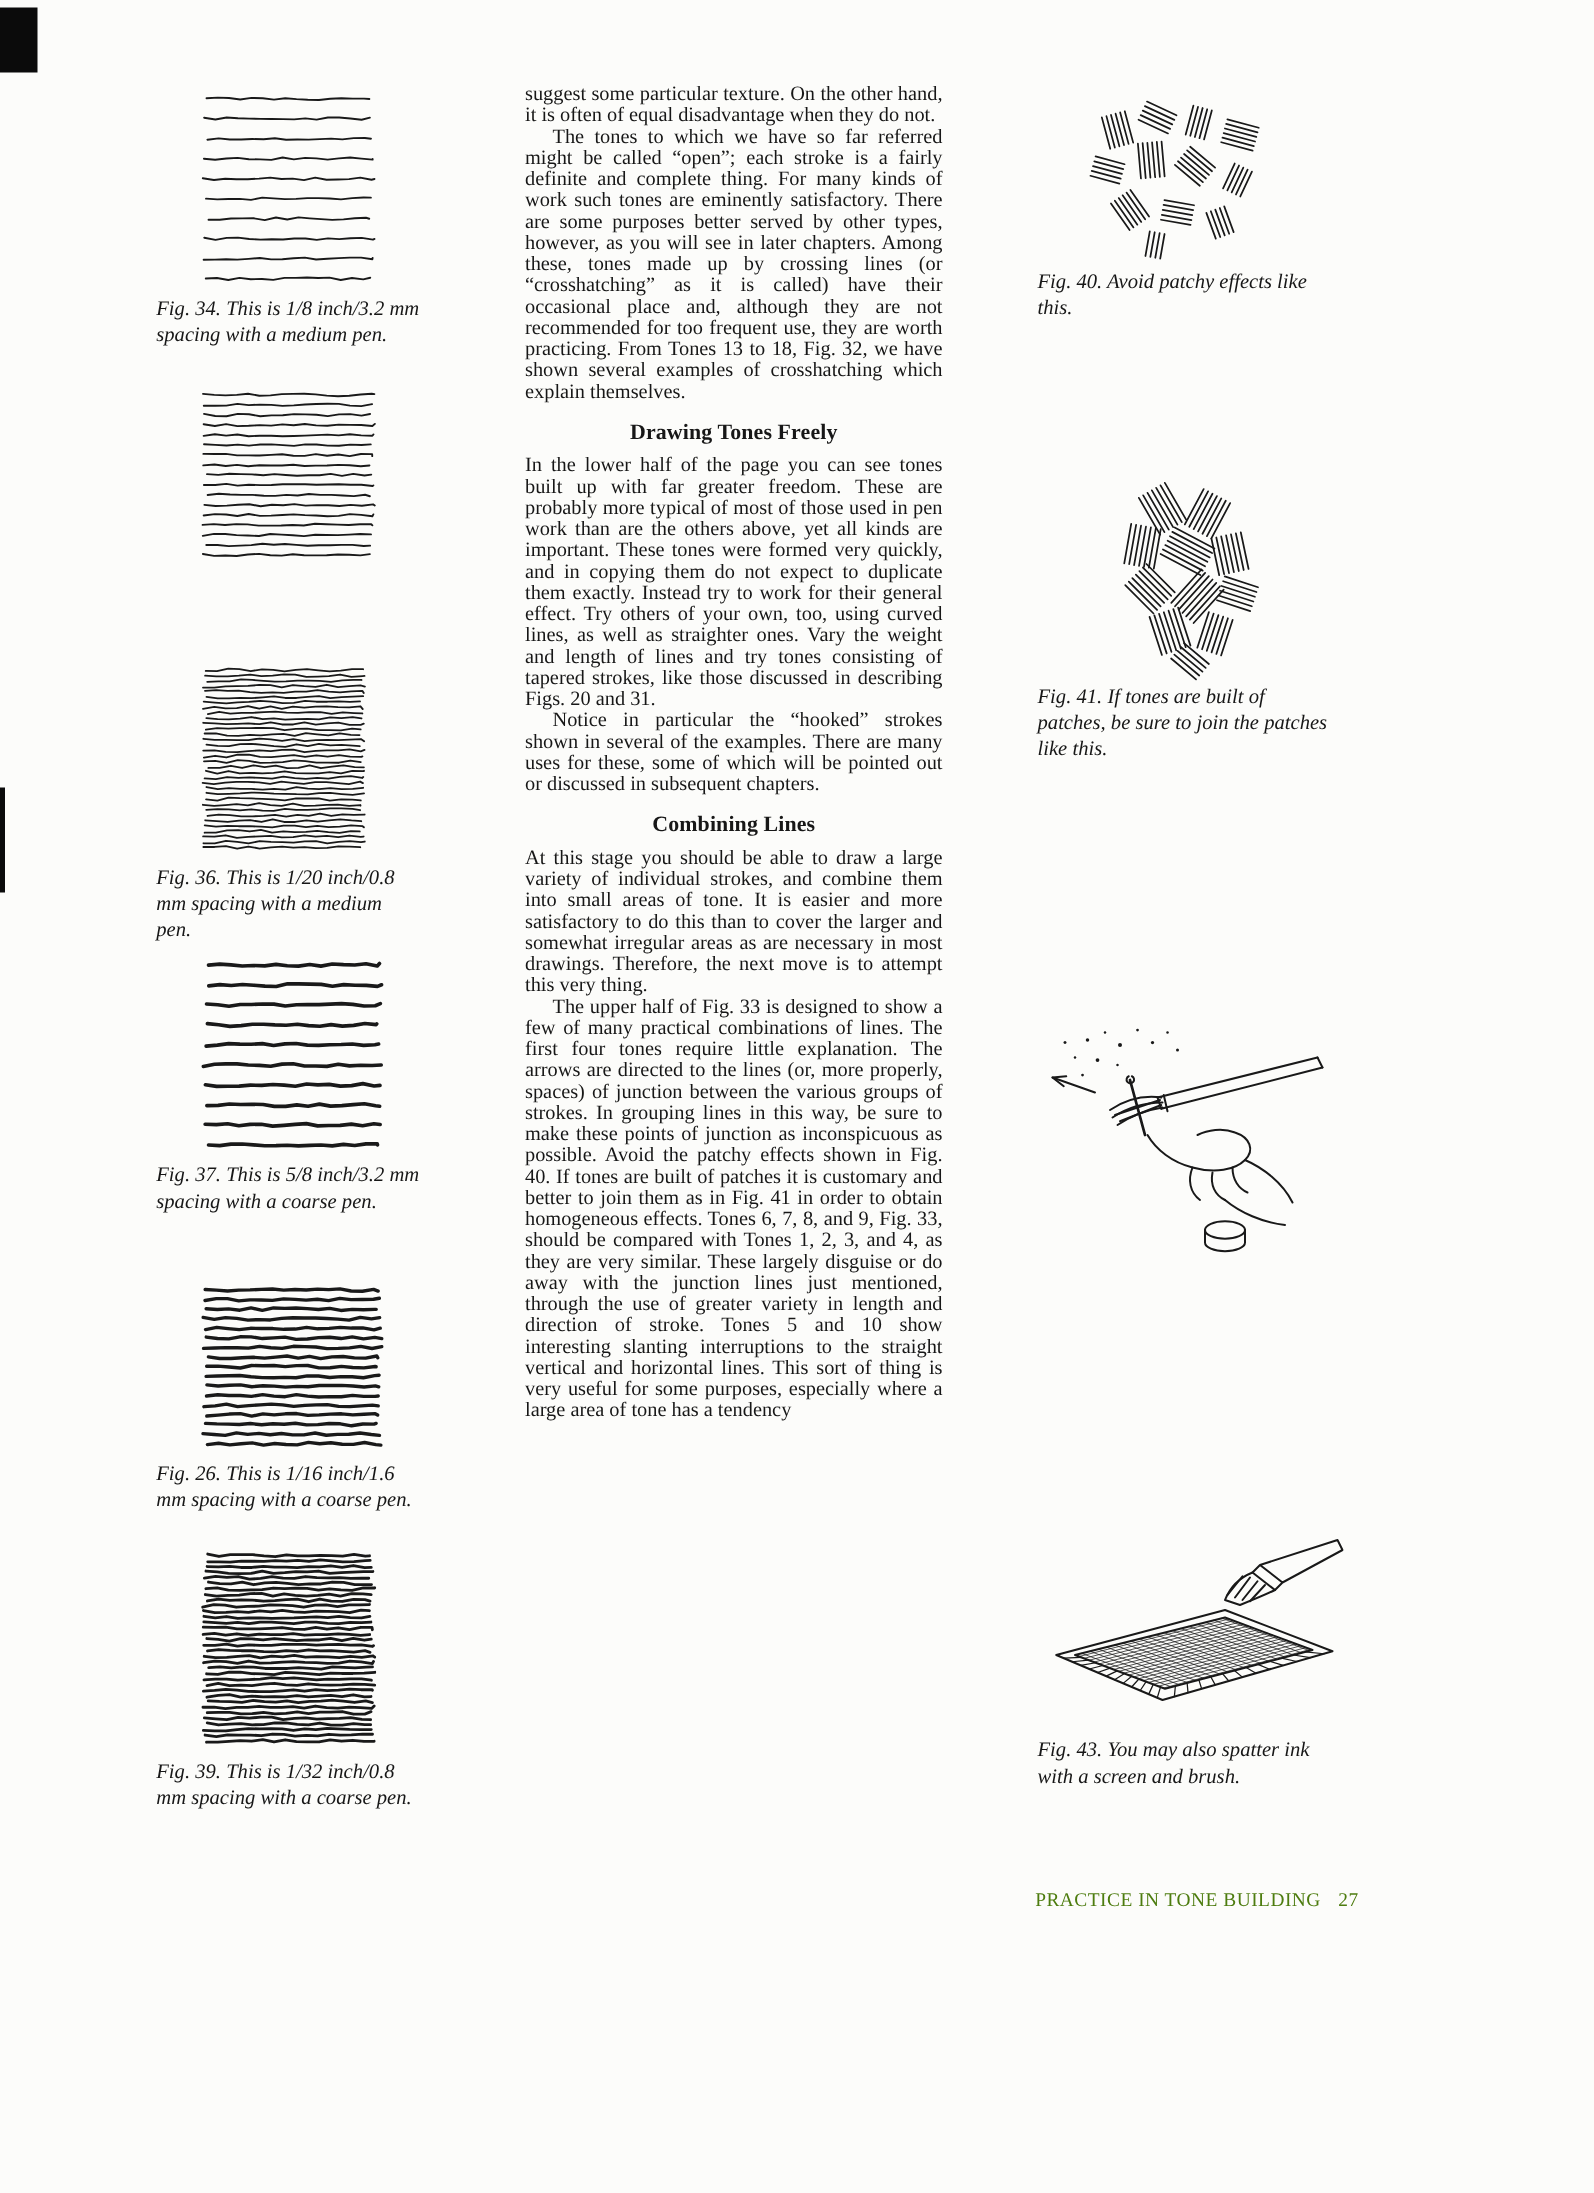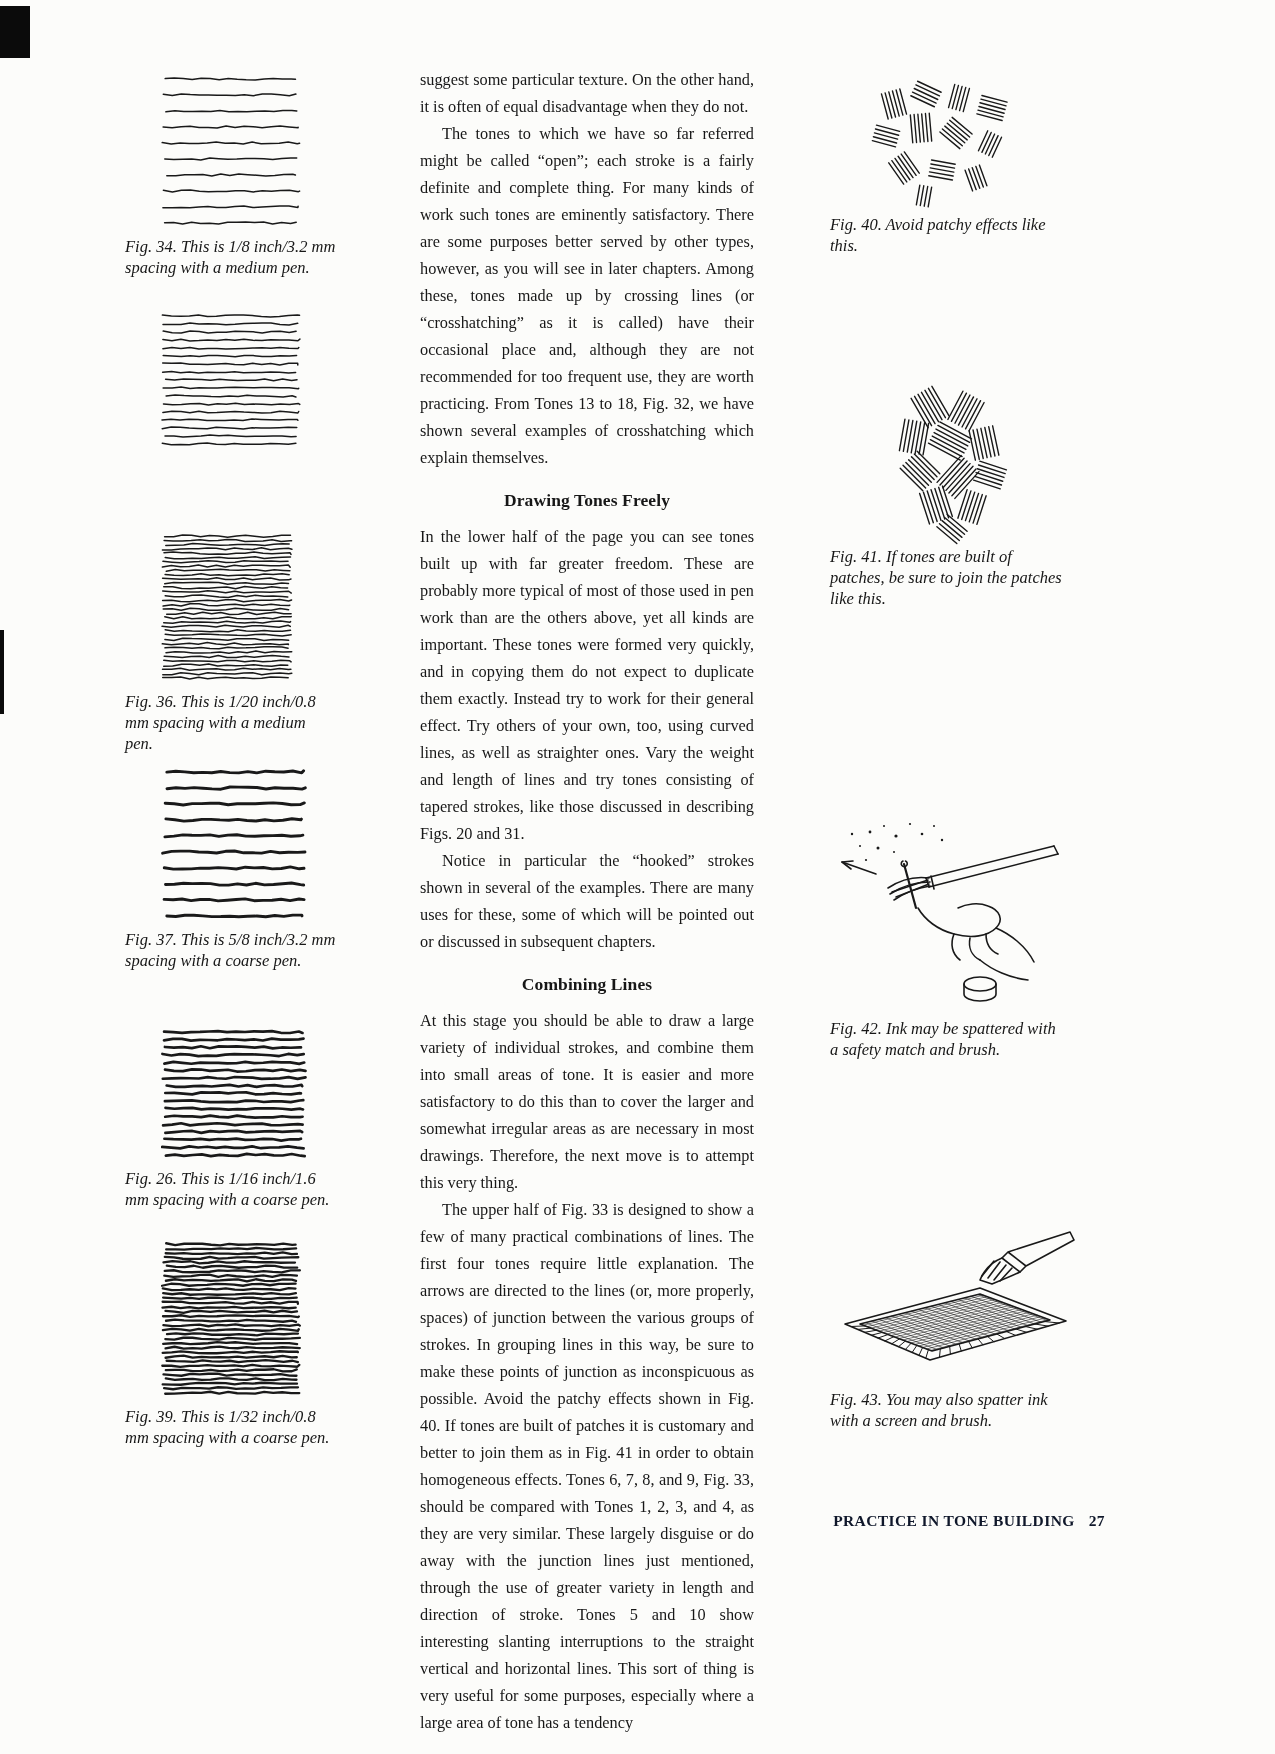--- a/index.html
+++ b/index.html
@@ -17,39 +17,39 @@
   .left-fig { position:absolute; left:0; width:212px; }
   .left-fig svg { display:block; margin-left:36px; }
   figcaption {
     margin-top:10px; font-style:italic; font-size:16.5px; line-height:1.27;
     text-align:left; color:#171717;
   }
 
   
   .col-mid {
     position:absolute; left:420px; top:66px; width:334px;
-    font-size:16.3px; line-height:27px; text-align:justify;
+    font-size:16.3px; line-height:17px; text-align:justify;
     hyphens:auto; -webkit-hyphens:auto;
   }
   .col-mid p { margin:0; }
   .col-mid p.ind { text-indent:22px; }
   .col-mid h3 {
     font-size:17.5px; font-weight:bold; margin:16px 0 9px 0; text-align:center;
     letter-spacing:.1px;
   }
 
   
   .col-right { position:absolute; left:830px; top:0; width:238px; }
   .right-fig { position:absolute; left:0; width:238px; }
   .right-fig svg { display:block; }
   .right-fig figcaption { margin-top:2px; }
 
   .footer {
-    position:absolute; top:1512px; right:170px;
-    font-size:15.5px; letter-spacing:.4px; color:#0f172a;font-weight:bold;
+    position:absolute; top:1512px; right:188px;
+    font-size:15.5px; letter-spacing:.4px; color:#4d7c0f;
   }
   .footer .pageno { margin-left:14px; }
 </style>
 </head>
 <body>
 
 <div class="page">
   <div class="corner-mark"></div>
   <div class="edge-tick"></div>
 
@@ -450,21 +450,20 @@
             <circle cx="92" cy="22" r="1.3"></circle>
             <circle cx="30" cy="34" r="1"></circle>
           <circle cx="48" cy="36" r="1.5"></circle>
             <circle cx="64" cy="40" r="1"></circle>
             <circle cx="22" cy="22" r="1.2"></circle>
           <circle cx="104" cy="14" r="1"></circle>
             <circle cx="112" cy="28" r="1.2"></circle>
             <circle cx="36" cy="48" r="1.1"></circle>
         </g>
       </svg>
-      <figcaption>Fig. 42. Ink may be spattered with a safety match and brush.</figcaption>
     </figure>
 
     <figure class="right-fig" style="top:1228px">
       <svg viewBox="0 0 245 160" width="245" height="160" style="margin-left:0">
         <g fill="none" stroke="#191919" stroke-width="1.6" stroke-linejoin="round" stroke-linecap="round">
           <path d="M15 96 L150 60 L236 93 L100 132 Z"></path>
           <path d="M30 96 L150 66 L220 92 L102 123 Z"></path>
           <g id="screen-grid" stroke-width="0.6">
               <line x1="35.4" y1="94.7" x2="107.3" y2="121.6"></line>
               <line x1="153.2" y1="67.2" x2="33.2" y2="97.2"></line>

